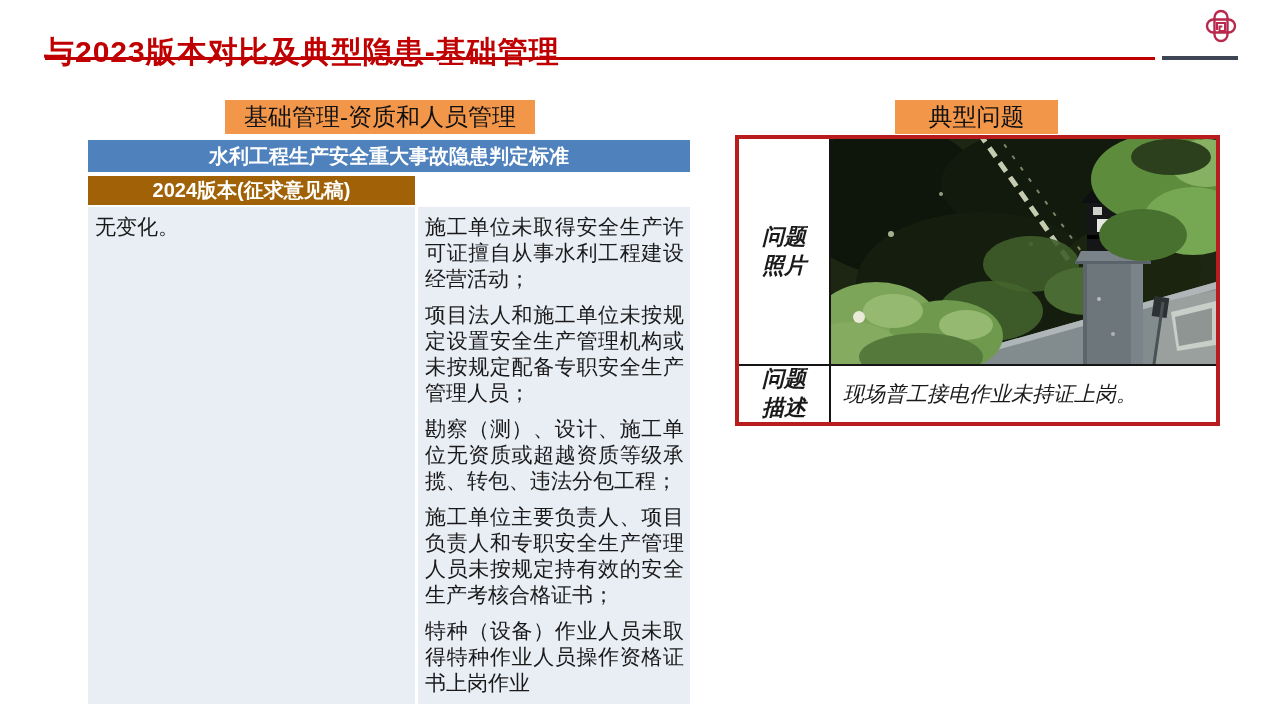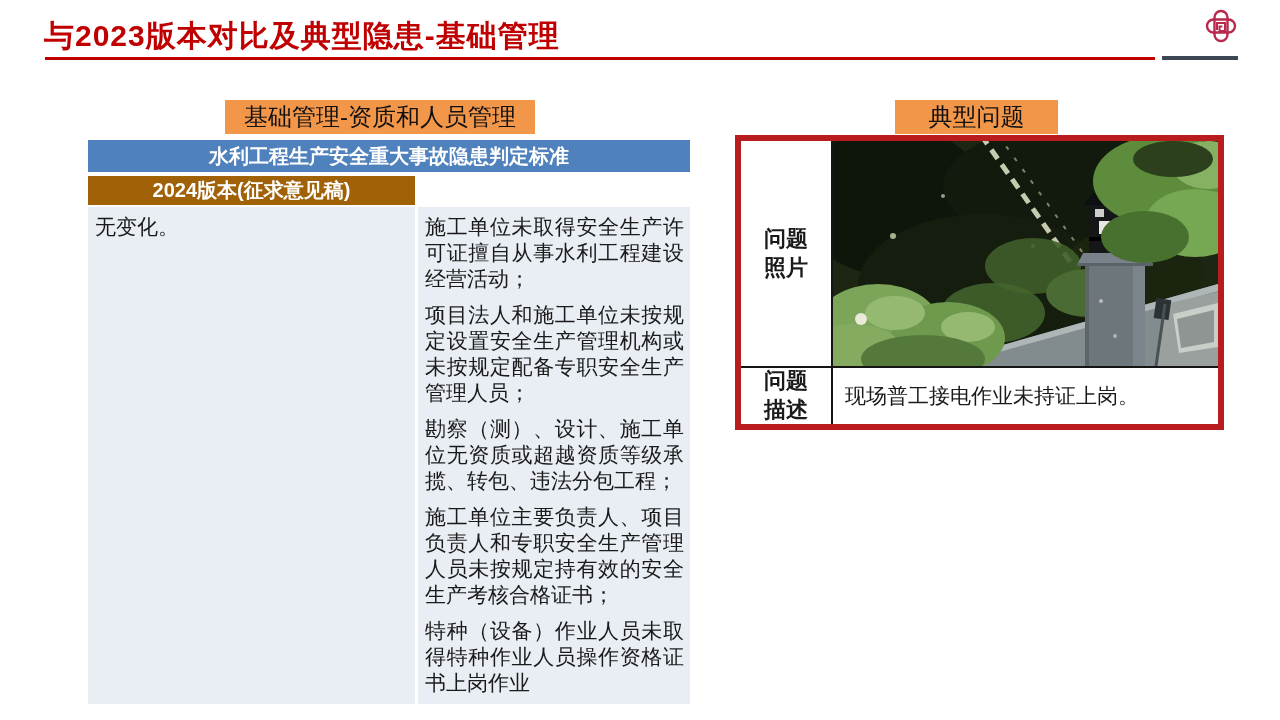--- a/index.html
+++ b/index.html
@@ -7,21 +7,21 @@
   body {
     position:relative;
     background:#ffffff;
     overflow:hidden;
     font-family:"Liberation Sans", sans-serif;
     color:#1a1a1a;
   }
 
   
   .page-title {
-    position:absolute; left:44px; top:16px;
+    position:absolute; left:44px; top:32px;
     font-size:30px; font-weight:bold; color:#C00000;
     letter-spacing:1px; white-space:nowrap;
   }
   .rule-red {
     position:absolute; left:45px; top:57px;
     width:1110px; height:3px; background:#C00000;
   }
   .rule-gray {
     position:absolute; left:1162px; top:56px;
     width:76px; height:4px; background:#3E4654;
@@ -70,21 +70,22 @@
   .cmp-cell p:last-child { margin-bottom:0; }
 
   
   .issue {
     position:absolute; left:735px; top:135px;
     display:grid;
     grid-template-columns:90px 385px;
     grid-template-rows:225px 56px;
     gap:2px;
     background:#151515;
-    border:6px solid #b91c1c;
+    border:4px solid #b91c1c;
+    font-style:italic;
   }
   .icell { background:#ffffff; }
   .icell.label {
     display:flex; align-items:center; justify-content:center;
     font-weight:bold; font-size:22px; line-height:1.3;
     white-space:pre-line; text-align:center;
   }
   .icell.photo { overflow:hidden; }
   .icell.photo svg { display:block; width:100%; height:100%; }
   .icell.desc {

